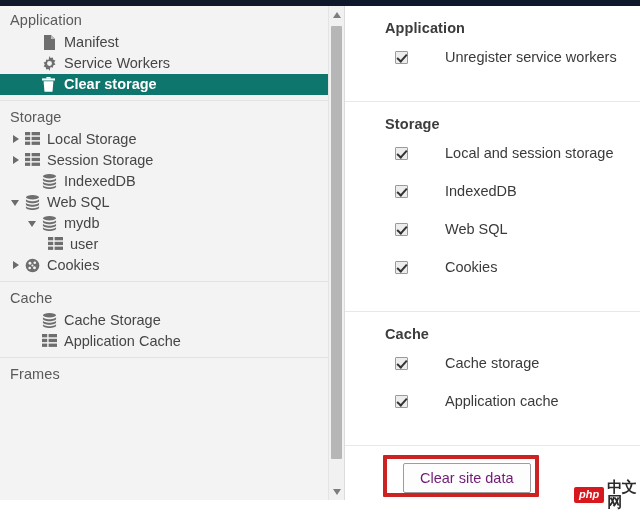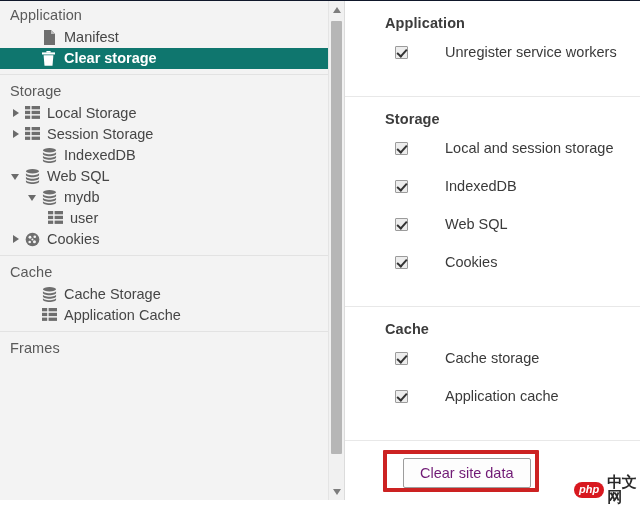--- a/index.html
+++ b/index.html
@@ -13,21 +13,21 @@
     background: #ffffff;
     overflow: hidden;
   }
 
   #app {
     position: relative;
     width: 640px;
     height: 500px;
     display: flex;
     box-sizing: border-box;
-    border-top: 1px solid #0f172a;
+    border-top: 6px solid #0f172a;
     background: #ffffff;
   }
 
   
   .tree-panel {
     position: relative;
     width: 344px;
     height: 100%;
     background: #f3f3f3;
     box-sizing: border-box;
@@ -255,21 +255,21 @@
     display: flex;
     align-items: center;
     z-index: 20;
   }
   .wm-php {
     background: #d8181f;
     color: #ffffff;
     font-size: 11px;
     font-weight: bold;
     font-style: italic;
-    border-radius: 8px;
+    border-radius: 2px;
     padding: 1px 5px 2px 5px;
     line-height: 13px;
     font-family: "Liberation Sans", sans-serif;
   }
   .wm-cn {
     color: #2b2b2b;
     font-size: 15px;
     font-weight: bold;
     margin-left: 3px;
     line-height: 15px;
@@ -288,20 +288,30 @@
         <div class="tree-row indent-2">
           <span class="twisty"></span>
           <span class="ticon">
             <svg width="14" height="15" viewBox="0 0 14 15">
               <path d="M2 0h7l4 4v11H2z" fill="#6e6e6e"></path>
               <path d="M9 0l4 4H9z" fill="#bdbdbd"></path>
             </svg>
           </span>
           <span class="tree-label">Manifest</span>
         </div>
+        <div class="tree-row indent-2">
+          <span class="twisty"></span>
+          <span class="ticon">
+            <svg width="15" height="15" viewBox="0 0 16 16">
+              <path fill="#6e6e6e" d="M8 0l1.1 2.2 2.4-.6.5 2.4 2.3.9-1.3 2.1 1.3 2.1-2.3.9-.5 2.4-2.4-.6L8 16l-1.1-2.2-2.4.6-.5-2.4-2.3-.9L3 9l-1.3-2.1 2.3-.9.5-2.4 2.4.6z"></path>
+              <circle cx="8" cy="8" r="2.6" fill="#f3f3f3"></circle>
+            </svg>
+          </span>
+          <span class="tree-label">Service Workers</span>
+        </div>
         <div class="tree-row indent-2 selected">
           <span class="twisty"></span>
           <span class="ticon">
             <svg width="13" height="15" viewBox="0 0 13 15">
               <rect x="0" y="1.4" width="13" height="2.1" fill="#ffffff"></rect>
               <rect x="4.4" y="0" width="4.2" height="1.6" fill="#ffffff"></rect>
               <path d="M1.6 4.2h9.8l-.9 10.5H2.5z" fill="#ffffff"></path>
             </svg>
           </span>
           <span class="tree-label">Clear storage</span>

